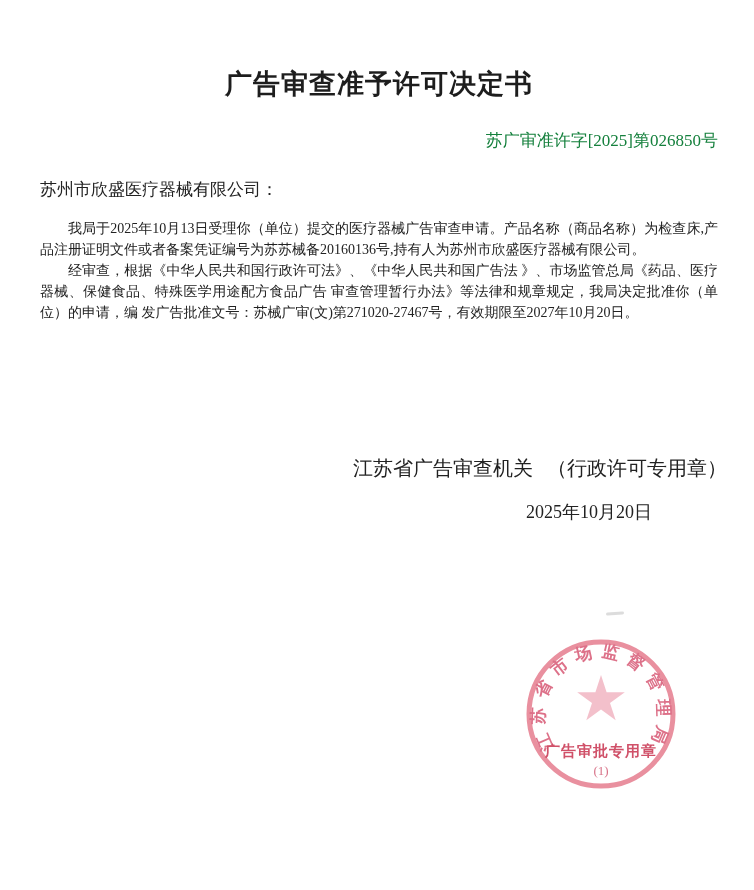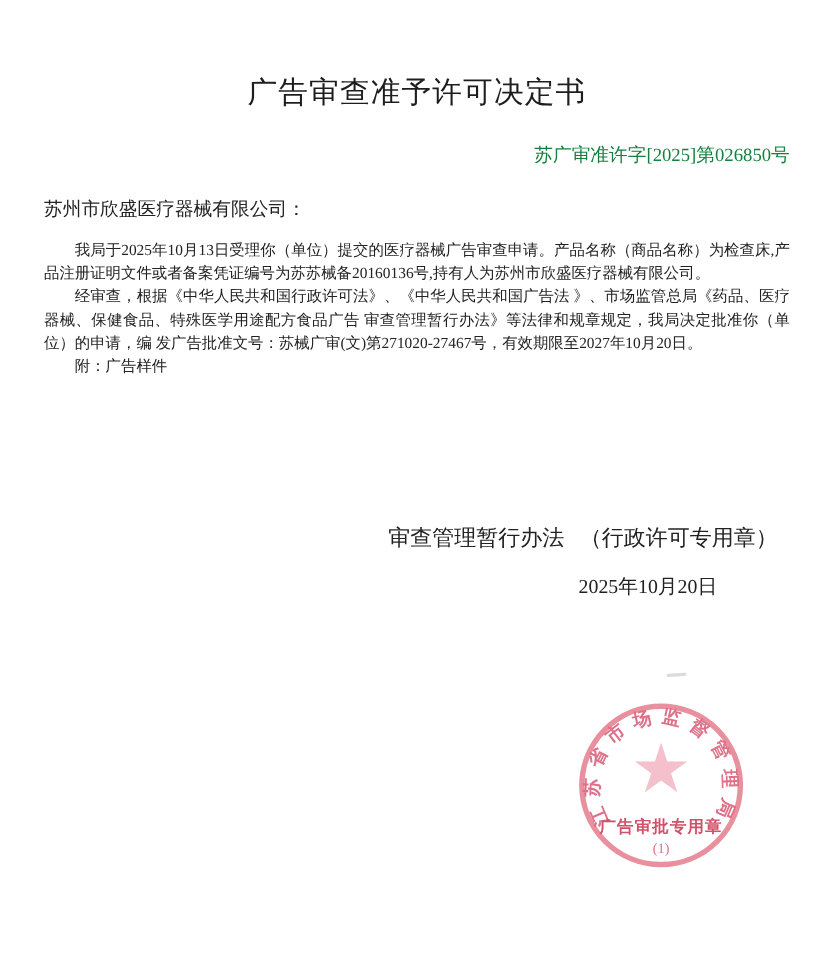--- a/index.html
+++ b/index.html
@@ -14,21 +14,21 @@
     font-family: "Liberation Serif", "DejaVu Serif", serif;
     color: #222222;
   }
   .content {
     padding: 0 36px 0 40px;
   }
   .doc-title {
     margin-top: 66px;
     text-align: center;
     font-size: 27px;
-    font-weight: normal;
+    font-weight: bold;
     letter-spacing: 1px;
     color: #1d1d1d;
   }
   .doc-number {
     margin-top: 26px;
     text-align: right;
     font-size: 17px;
     line-height: 26px;
     color: #15803d;
   }
@@ -99,26 +99,25 @@
 
     <div class="doc-title">广告审查准予许可决定书</div>
 
     <div class="doc-number">苏广审准许字[2025]第026850号</div>
 
     <div class="addressee">苏州市欣盛医疗器械有限公司：</div>
 
     <div class="body-text">
       <p class="first">我局于2025年10月13日受理你（单位）提交的医疗器械广告审查申请。产品名称（商品名称）为检查床,产品注册证明文件或者备案凭证编号为苏苏械备20160136号,持有人为苏州市欣盛医疗器械有限公司。</p>
       <p>经审查，根据《中华人民共和国行政许可法》、《中华人民共和国广告法 》、市场监管总局《药品、医疗器械、保健食品、特殊医学用途配方食品广告 审查管理暂行办法》等法律和规章规定，我局决定批准你（单位）的申请，编 发广告批准文号：苏械广审(文)第271020-27467号，有效期限至2027年10月20日。</p>
-      <p class="attachment">附：广告样件</p>
     </div>
 
     <div class="signature-block">
       <div class="sign-line1">
-        <span>审查管理暂行办法</span>
+        <span>江苏省广告审查机关</span>
         <span>（行政许可专用章）</span>
       </div>
       <div class="sign-line2">2025年10月20日</div>
     </div>
 
   </div>
 
   <div class="scan-artifact"></div>
 
   <svg class="seal" viewBox="0 0 156 156" aria-hidden="true">

